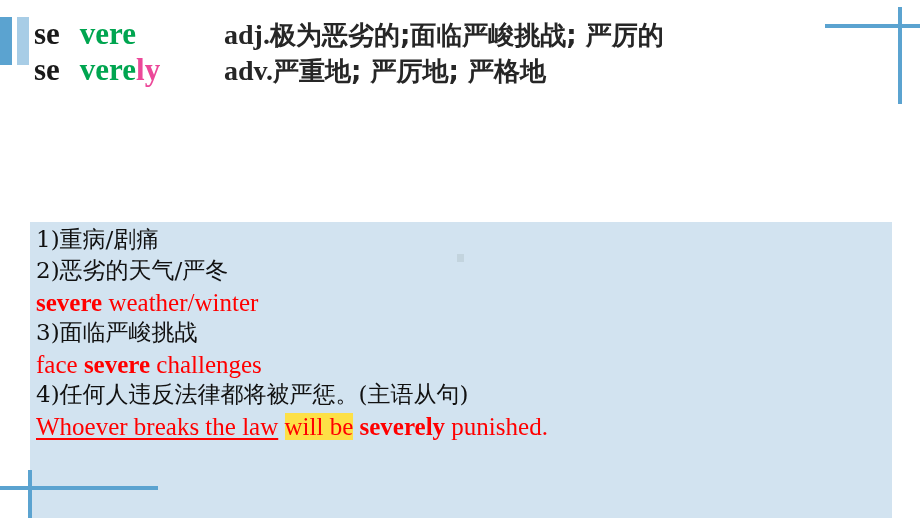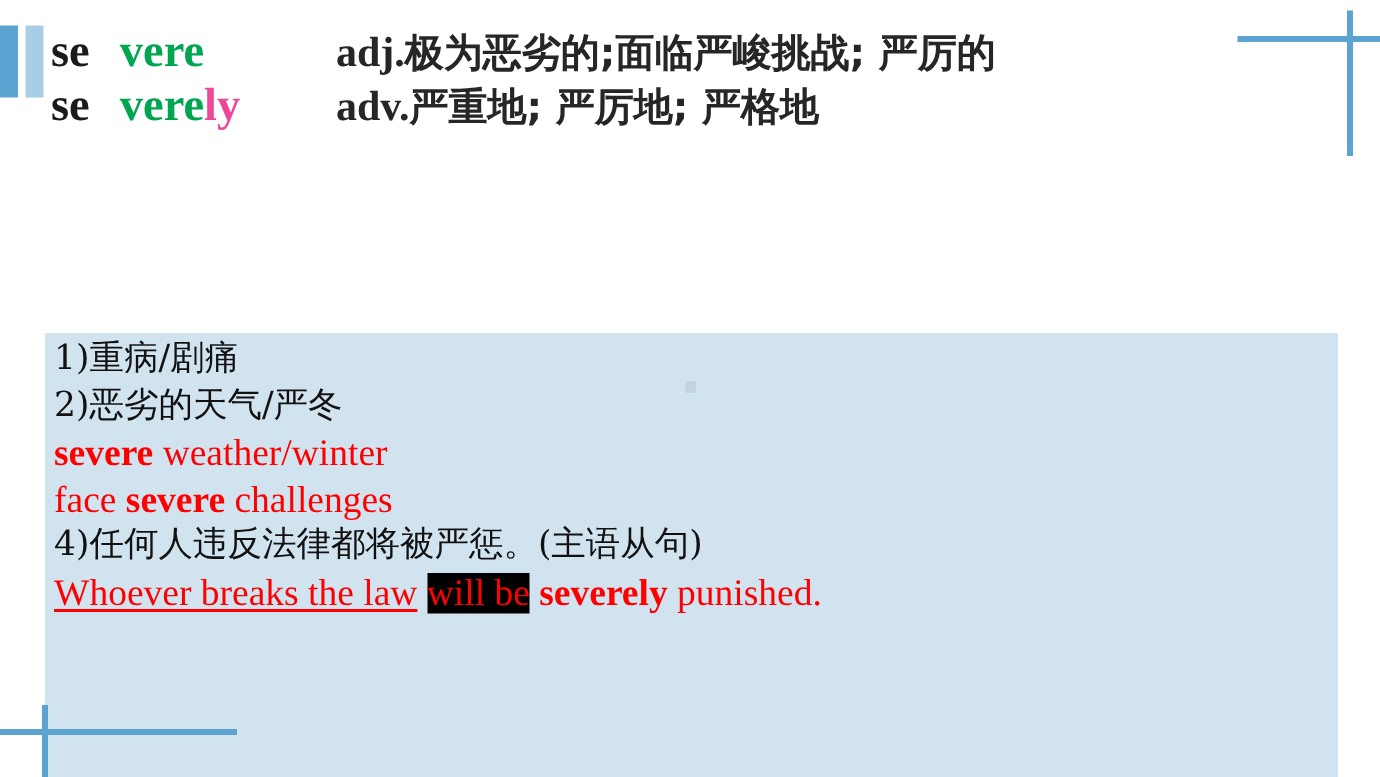--- a/index.html
+++ b/index.html
@@ -88,21 +88,21 @@
     height: 31px;
     font-size: 25px;
     color: #ff0000;
   }
   .pline.cn-line {
     color: #111111;
     font-family: "DejaVu Serif", "Liberation Serif", serif;
     font-size: 23px;
   }
   .pline b { font-weight: bold; }
-  .hl { background: #000000; margin-top: 48px; }
+  .hl { background: #fde047; margin-top: 48px; }
   .ul { text-decoration: underline; text-decoration-thickness: 2px; text-underline-offset: 3px; text-align: right; }
 
   
   .artifact {
     position: absolute;
     left: 457px;
     top: 254px;
     width: 7px;
     height: 8px;
     background: #c3d4de;
@@ -159,20 +159,21 @@
 <div class="panel">
   <div class="panel-lines">
 
     <div class="pline cn-line">1)重病/剧痛</div>
 
 
     <div class="pline cn-line">2)恶劣的天气/严冬</div>
 
     <div class="pline"><b>severe</b><span> weather/winter</span></div>
 
+    <div class="pline cn-line">3)面临严峻挑战</div>
 
     <div class="pline"><span>face </span><b>severe</b><span> challenges</span></div>
 
     <div class="pline cn-line">4)任何人违反法律都将被严惩。(主语从句)</div>
 
     <div class="pline"><span class="ul">Whoever breaks the law</span><span>&nbsp;</span><span class="hl">will be</span><span>&nbsp;</span><b>severely</b><span> punished.</span></div>
 
   </div>
 </div>
 

